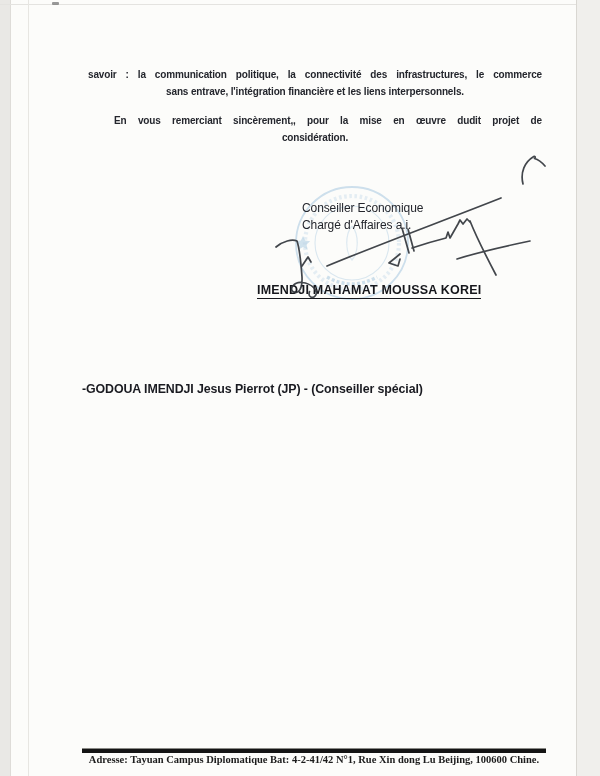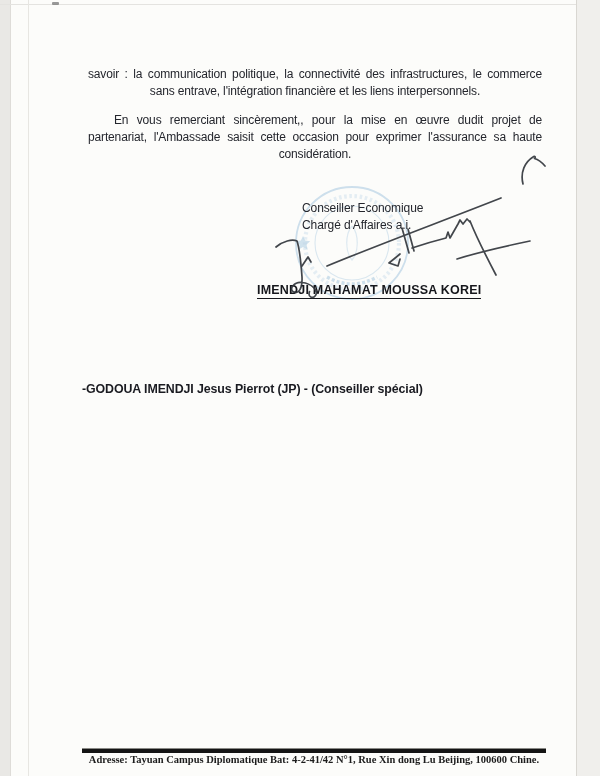--- a/index.html
+++ b/index.html
@@ -29,22 +29,23 @@
   .scan-line-inner-left {
     position: absolute; left: 28px; top: 0; width: 1px; height: 776px;
     background: #e7e6e2;
   }
   .scan-artifact {
     position: absolute; left: 52px; top: 2px; width: 7px; height: 3px;
     background: #777; opacity: .75; border-radius: 1px;
   }
   .bodytext {
     position: absolute; left: 88px; width: 454px;
-    font-size: 12px; line-height: 17px; letter-spacing: -0.15px;
+    font-size: 10px; line-height: 17px; letter-spacing: -0.15px;
     color: #24262d;
+    font-weight: bold;
   }
   .jline { text-align: justify; text-align-last: justify; }
   .lline { text-align: center; }
   .indent { padding-left: 26px; }
   #para1 { top: 66px; }
   #para2 { top: 112px; }
   .sig-title {
     position: absolute; left: 302px; top: 200px; width: 138px;
     text-align: left; font-size: 12px; line-height: 17px;
     color: #24262d; letter-spacing: -0.1px;
@@ -95,21 +96,20 @@
   </g>
 </svg>
 
 <div id="para1" class="bodytext">
   <div class="jline">savoir : la communication politique, la connectivité des infrastructures, le commerce</div>
   <div class="lline">sans entrave, l'intégration financière et les liens interpersonnels.</div>
 </div>
 
 <div id="para2" class="bodytext">
   <div class="jline indent">En vous remerciant sincèrement,, pour la mise en œuvre dudit projet de</div>
-  <div class="jline">partenariat, l'Ambassade saisit cette occasion pour exprimer l'assurance sa haute</div>
   <div class="lline">considération.</div>
 </div>
 
 <div class="sig-title">
   <div>Conseiller Economique</div>
   <div>Chargé d'Affaires a.i.</div>
 </div>
 
 <div class="sig-name">IMENDJI MAHAMAT MOUSSA KOREI</div>
 

